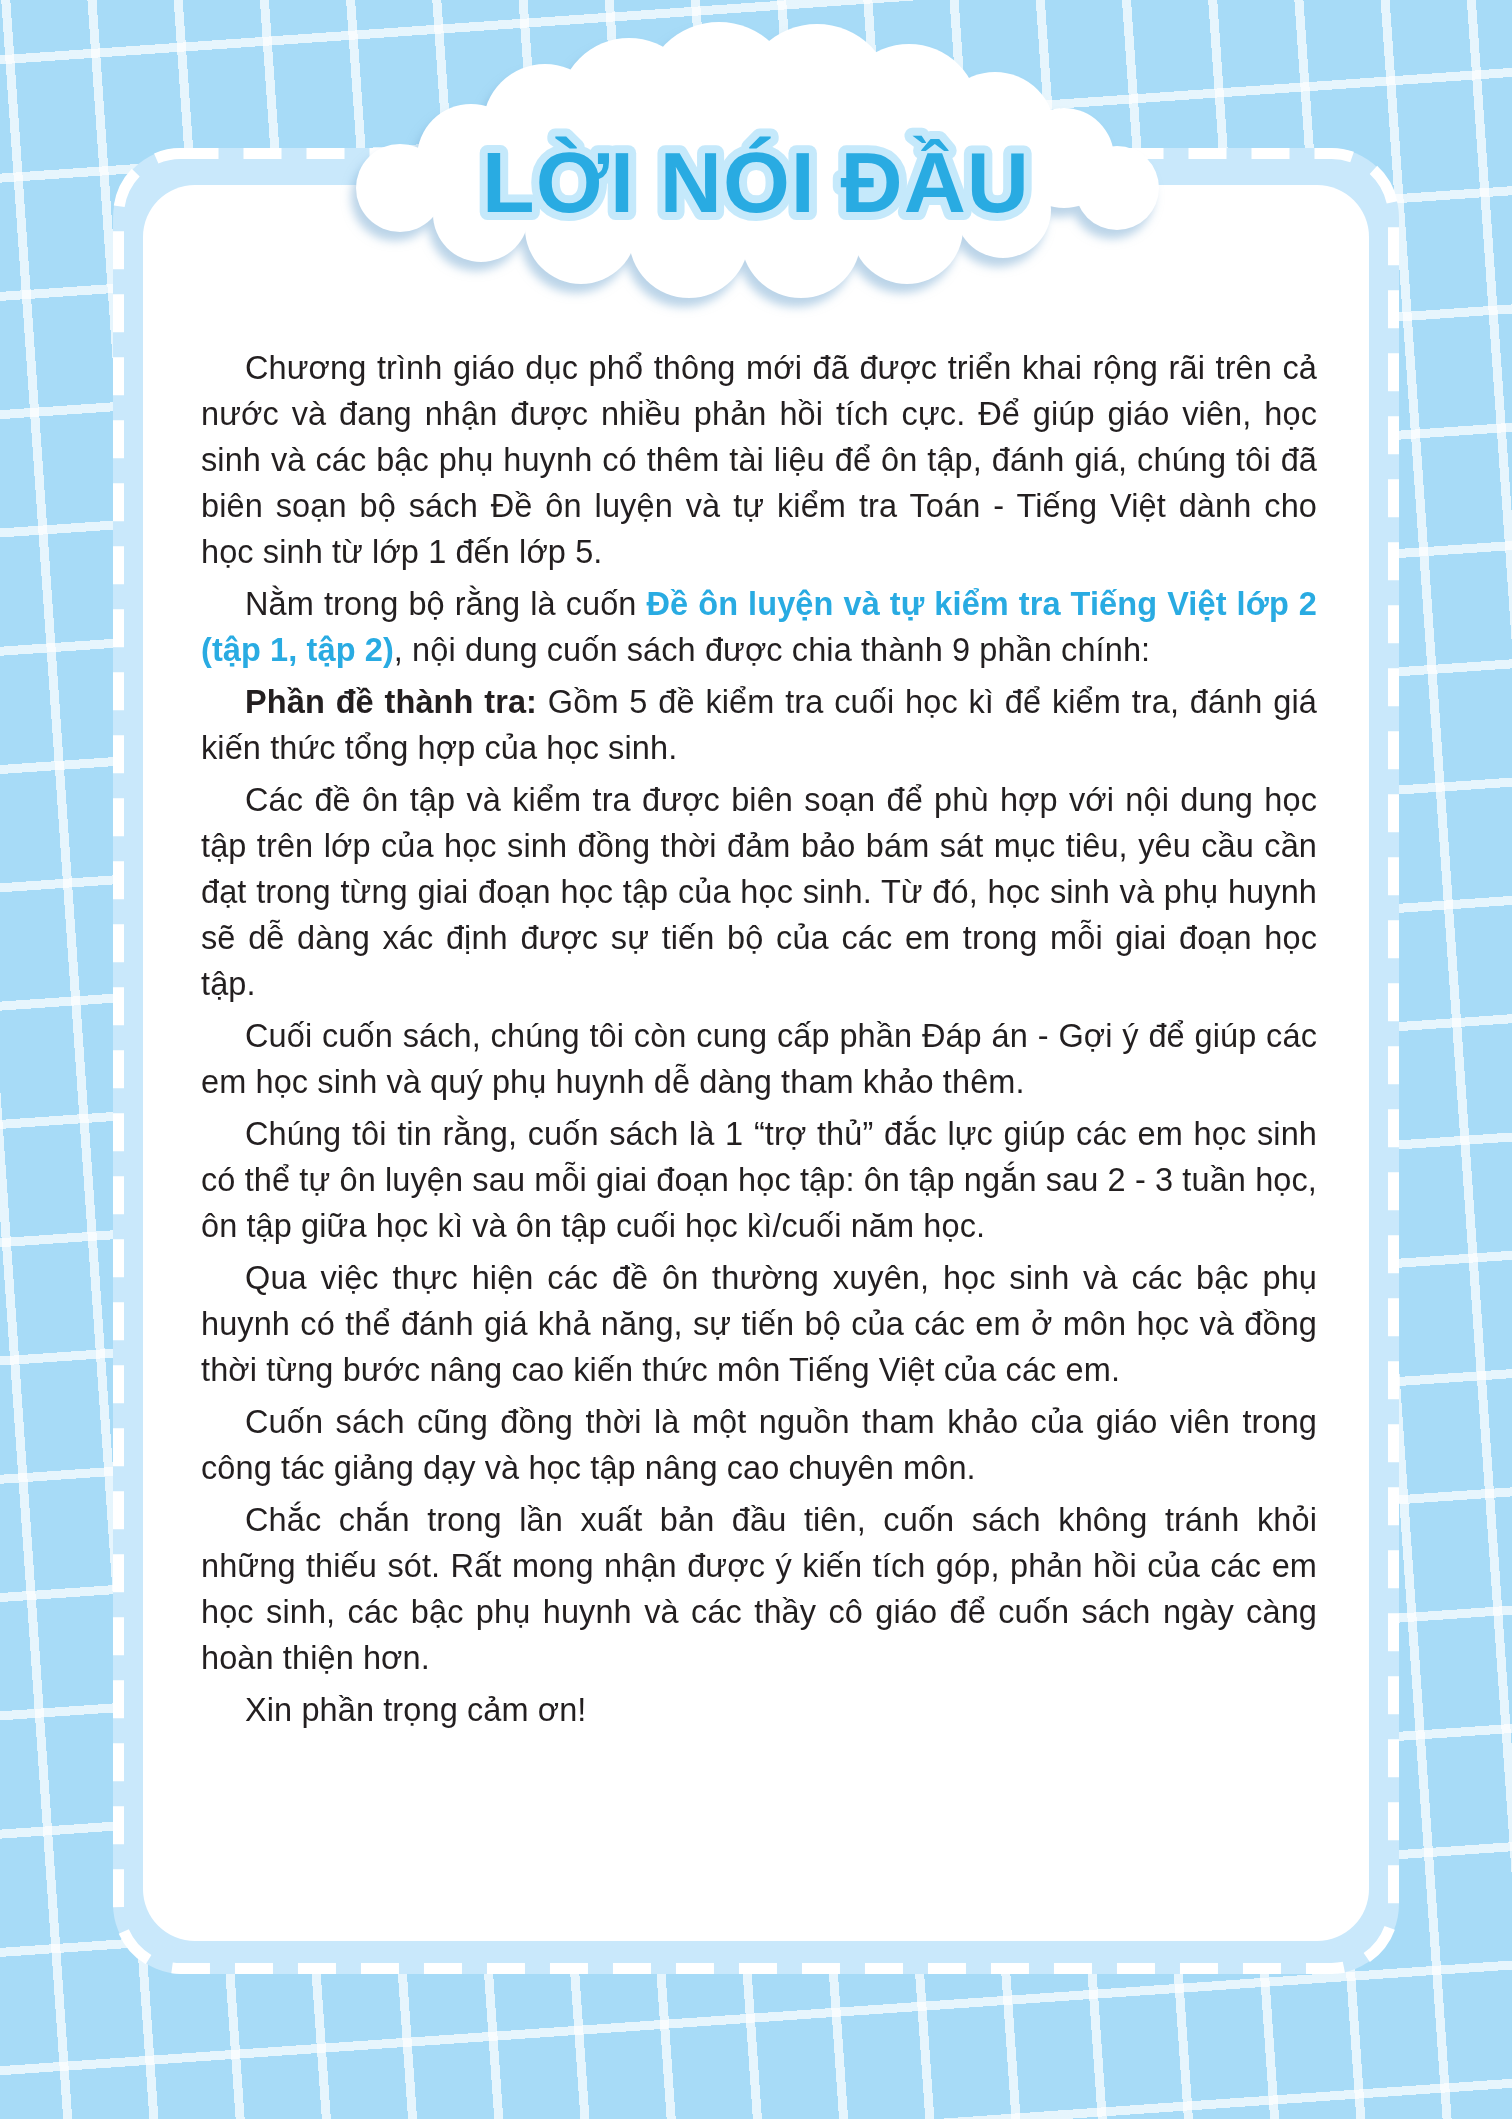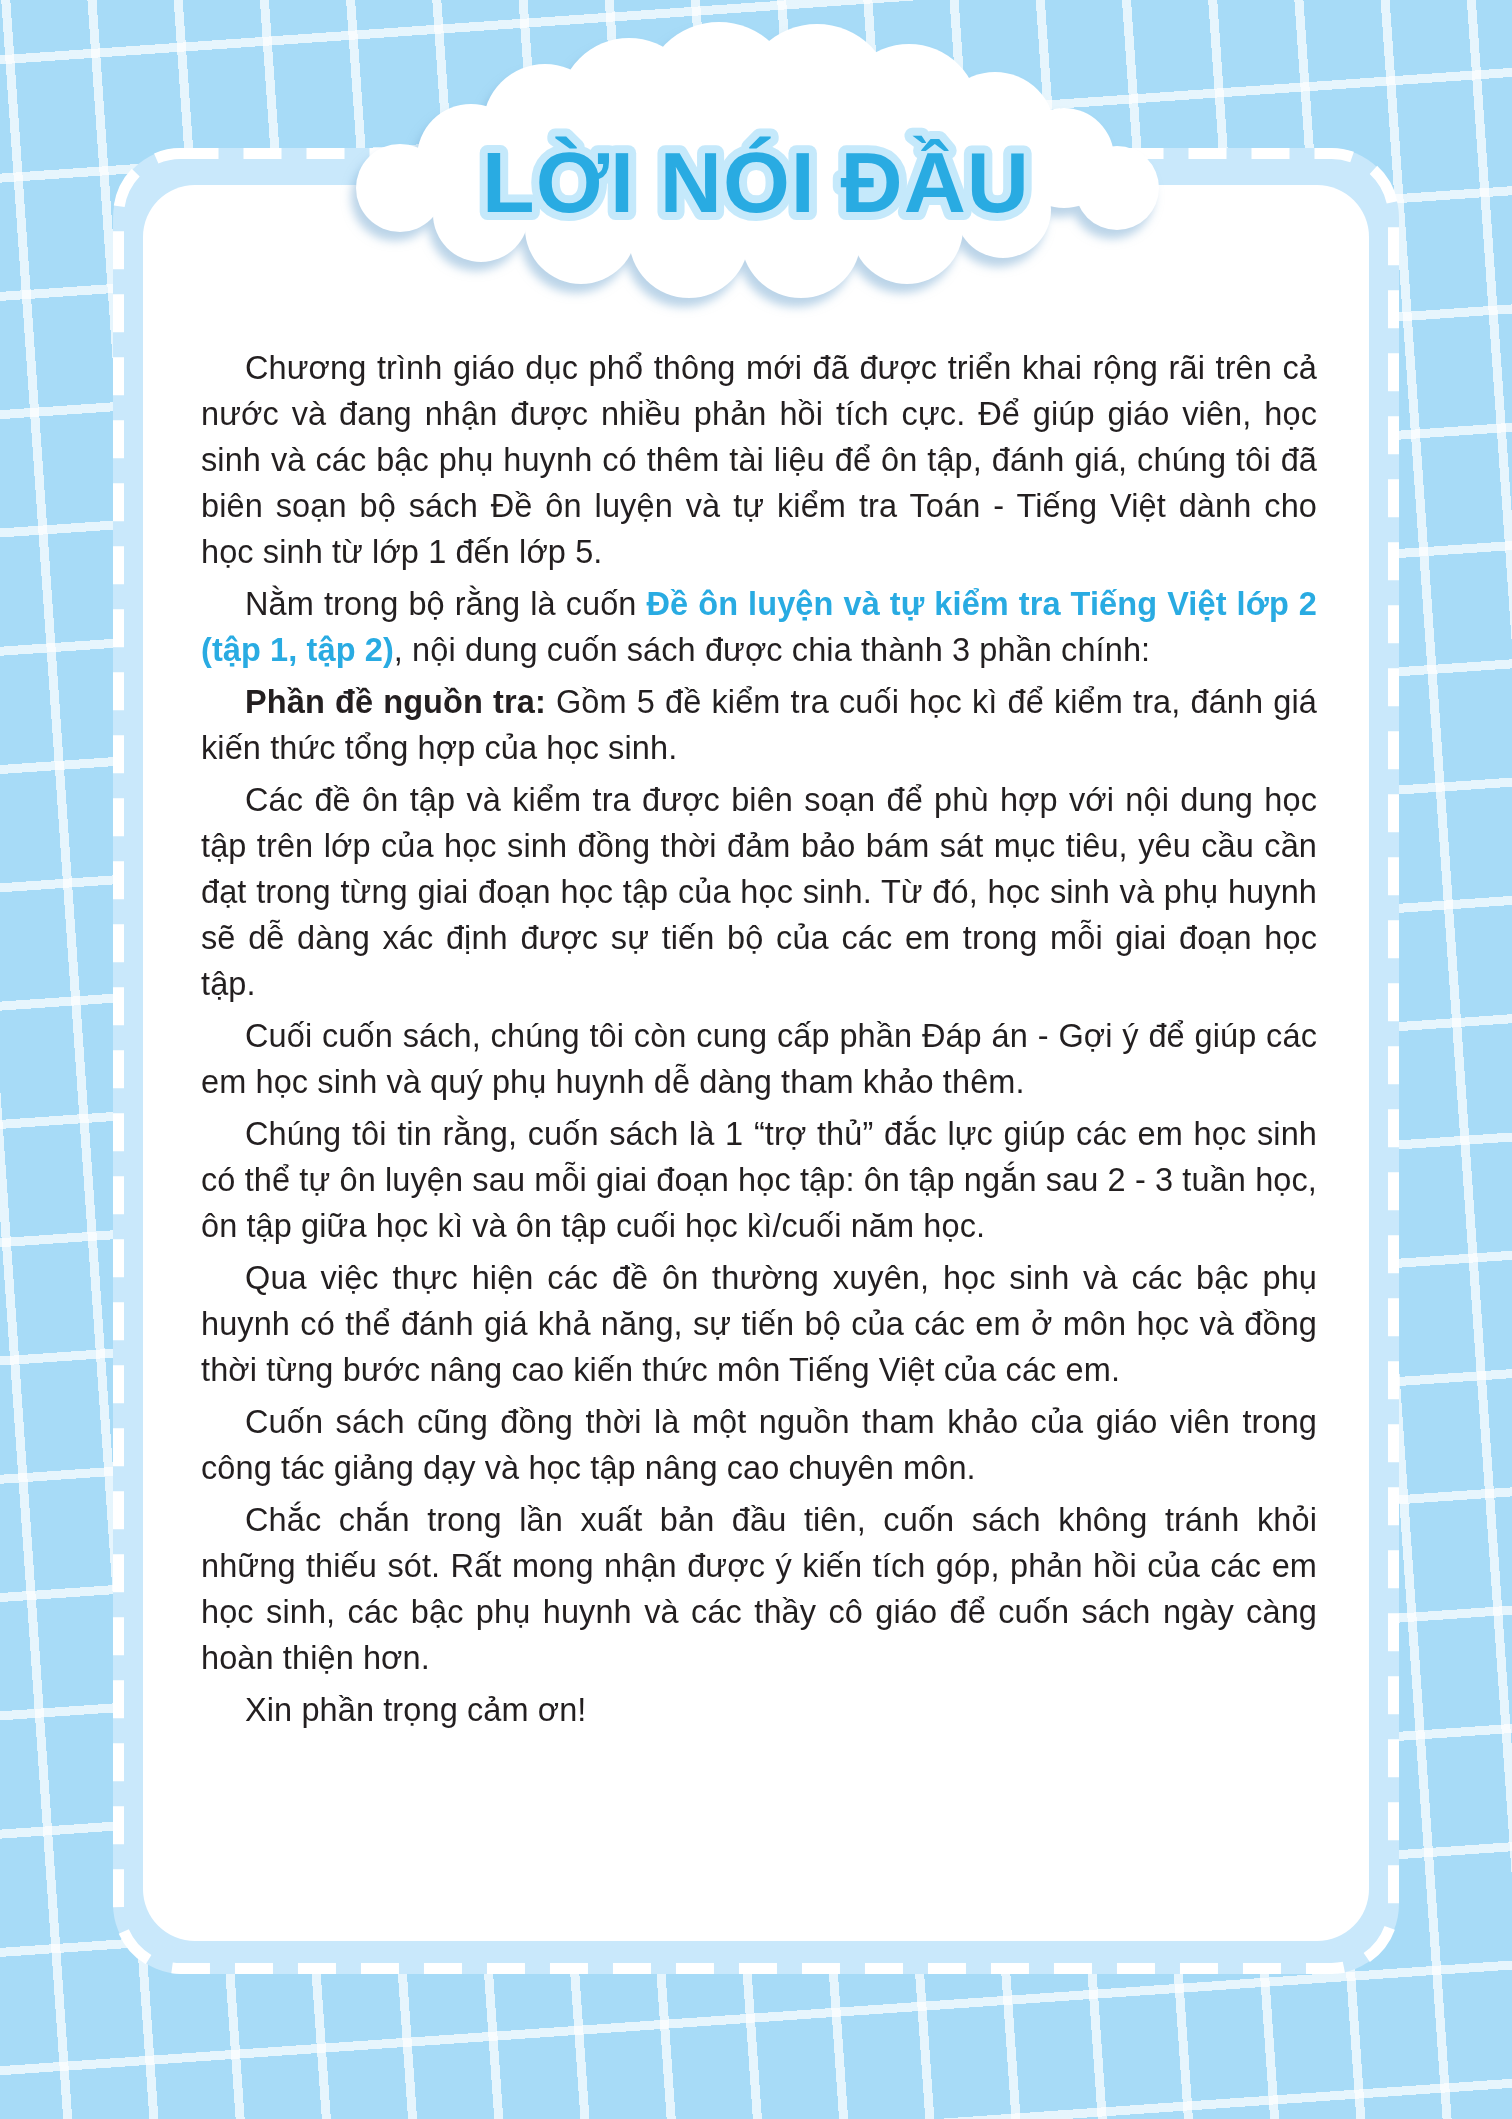--- a/index.html
+++ b/index.html
@@ -83,22 +83,22 @@
   <div class="grid-bg"></div>
 
   <div class="frame">
     <svg class="dashes" width="1286" height="1826" viewBox="0 0 1286 1826">
       <rect x="5.5" y="5.5" width="1275" height="1815" rx="62" ry="62" fill="none" stroke="#ffffff" stroke-width="11" stroke-dasharray="38 25"></rect>
     </svg>
 
     <div class="card">
       <div class="text-col" id="paragraphs">
           <p class="para"><span class="run-normal">Chương trình giáo dục phổ thông mới đã được triển khai rộng rãi trên cả nước và đang nhận được nhiều phản hồi tích cực. Để giúp giáo viên, học sinh và các bậc phụ huynh có thêm tài liệu để ôn tập, đánh giá, chúng tôi đã biên soạn bộ sách Đề ôn luyện và tự kiểm tra Toán - Tiếng Việt dành cho học sinh từ lớp 1 đến lớp 5.</span></p>
-          <p class="para"><span class="run-normal">Nằm trong bộ rằng là cuốn </span><span class="run-bold-blue">Đề ôn luyện và tự kiểm tra Tiếng Việt lớp 2 (tập 1, tập 2)</span><span class="run-normal">, nội dung cuốn sách được chia thành 3 phần chính:</span></p>
-          <p class="para"><span class="run-bold">Phần đề nguồn tra: </span><span class="run-normal">Gồm 5 đề kiểm tra cuối học kì để kiểm tra, đánh giá kiến thức tổng hợp của học sinh.</span></p>
+          <p class="para"><span class="run-normal">Nằm trong bộ rằng là cuốn </span><span class="run-bold-blue">Đề ôn luyện và tự kiểm tra Tiếng Việt lớp 2 (tập 1, tập 2)</span><span class="run-normal">, nội dung cuốn sách được chia thành 9 phần chính:</span></p>
+          <p class="para"><span class="run-bold">Phần đề thành tra: </span><span class="run-normal">Gồm 5 đề kiểm tra cuối học kì để kiểm tra, đánh giá kiến thức tổng hợp của học sinh.</span></p>
           <p class="para"><span class="run-normal">Các đề ôn tập và kiểm tra được biên soạn để phù hợp với nội dung học tập trên lớp của học sinh đồng thời đảm bảo bám sát mục tiêu, yêu cầu cần đạt trong từng giai đoạn học tập của học sinh. Từ đó, học sinh và phụ huynh sẽ dễ dàng xác định được sự tiến bộ của các em trong mỗi giai đoạn học tập.</span></p>
           <p class="para"><span class="run-normal">Cuối cuốn sách, chúng tôi còn cung cấp phần Đáp án - Gợi ý để giúp các em học sinh và quý phụ huynh dễ dàng tham khảo thêm.</span></p>
           <p class="para"><span class="run-normal">Chúng tôi tin rằng, cuốn sách là 1 “trợ thủ” đắc lực giúp các em học sinh có thể tự ôn luyện sau mỗi giai đoạn học tập: ôn tập ngắn sau 2 - 3 tuần học, ôn tập giữa học kì và ôn tập cuối học kì/cuối năm học.</span></p>
           <p class="para"><span class="run-normal">Qua việc thực hiện các đề ôn thường xuyên, học sinh và các bậc phụ huynh có thể đánh giá khả năng, sự tiến bộ của các em ở môn học và đồng thời từng bước nâng cao kiến thức môn Tiếng Việt của các em.</span></p>
           <p class="para"><span class="run-normal">Cuốn sách cũng đồng thời là một nguồn tham khảo của giáo viên trong công tác giảng dạy và học tập nâng cao chuyên môn.</span></p>
           <p class="para"><span class="run-normal">Chắc chắn trong lần xuất bản đầu tiên, cuốn sách không tránh khỏi những thiếu sót. Rất mong nhận được ý kiến tích góp, phản hồi của các em học sinh, các bậc phụ huynh và các thầy cô giáo để cuốn sách ngày càng hoàn thiện hơn.</span></p>
           <p class="para"><span class="run-normal">Xin phần trọng cảm ơn!</span></p>
         </div>
     </div>
   </div>

